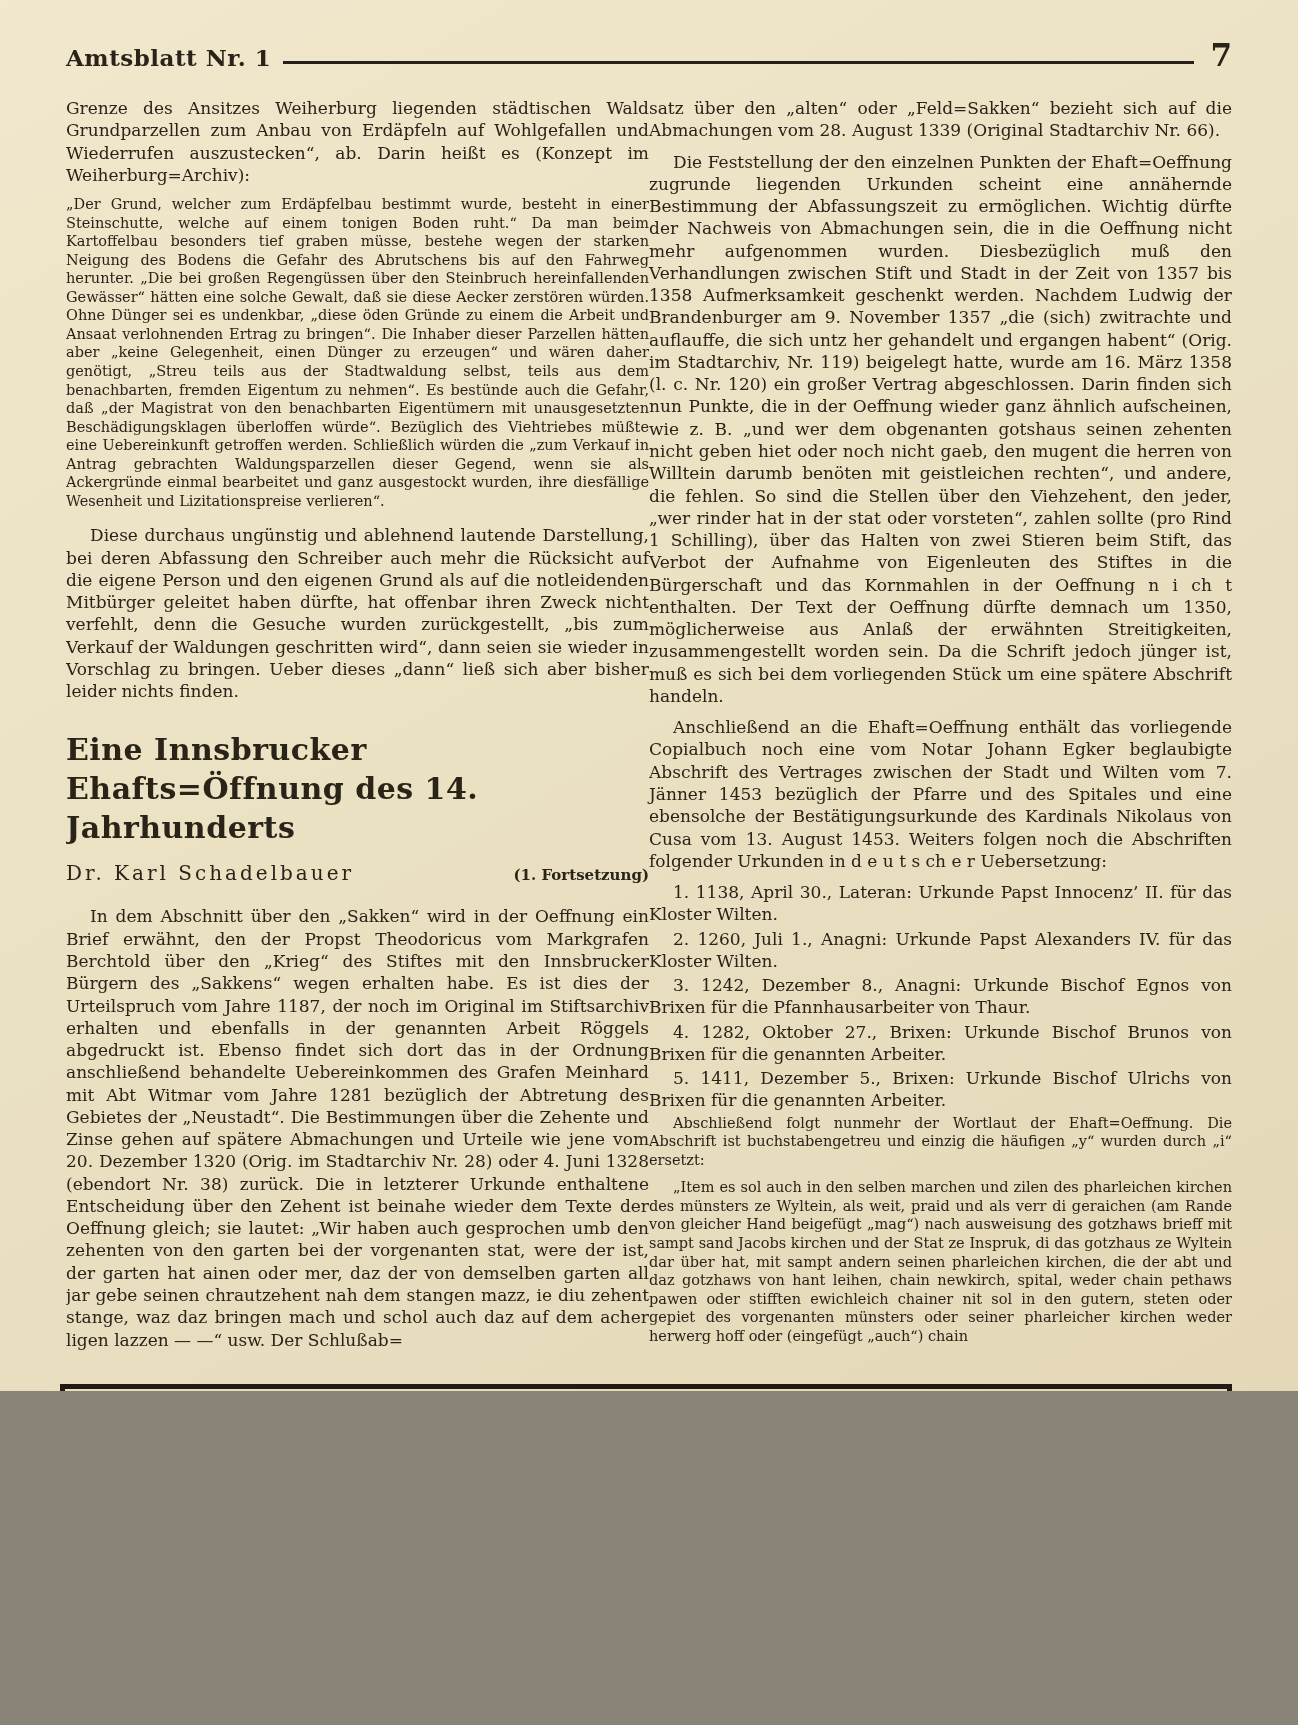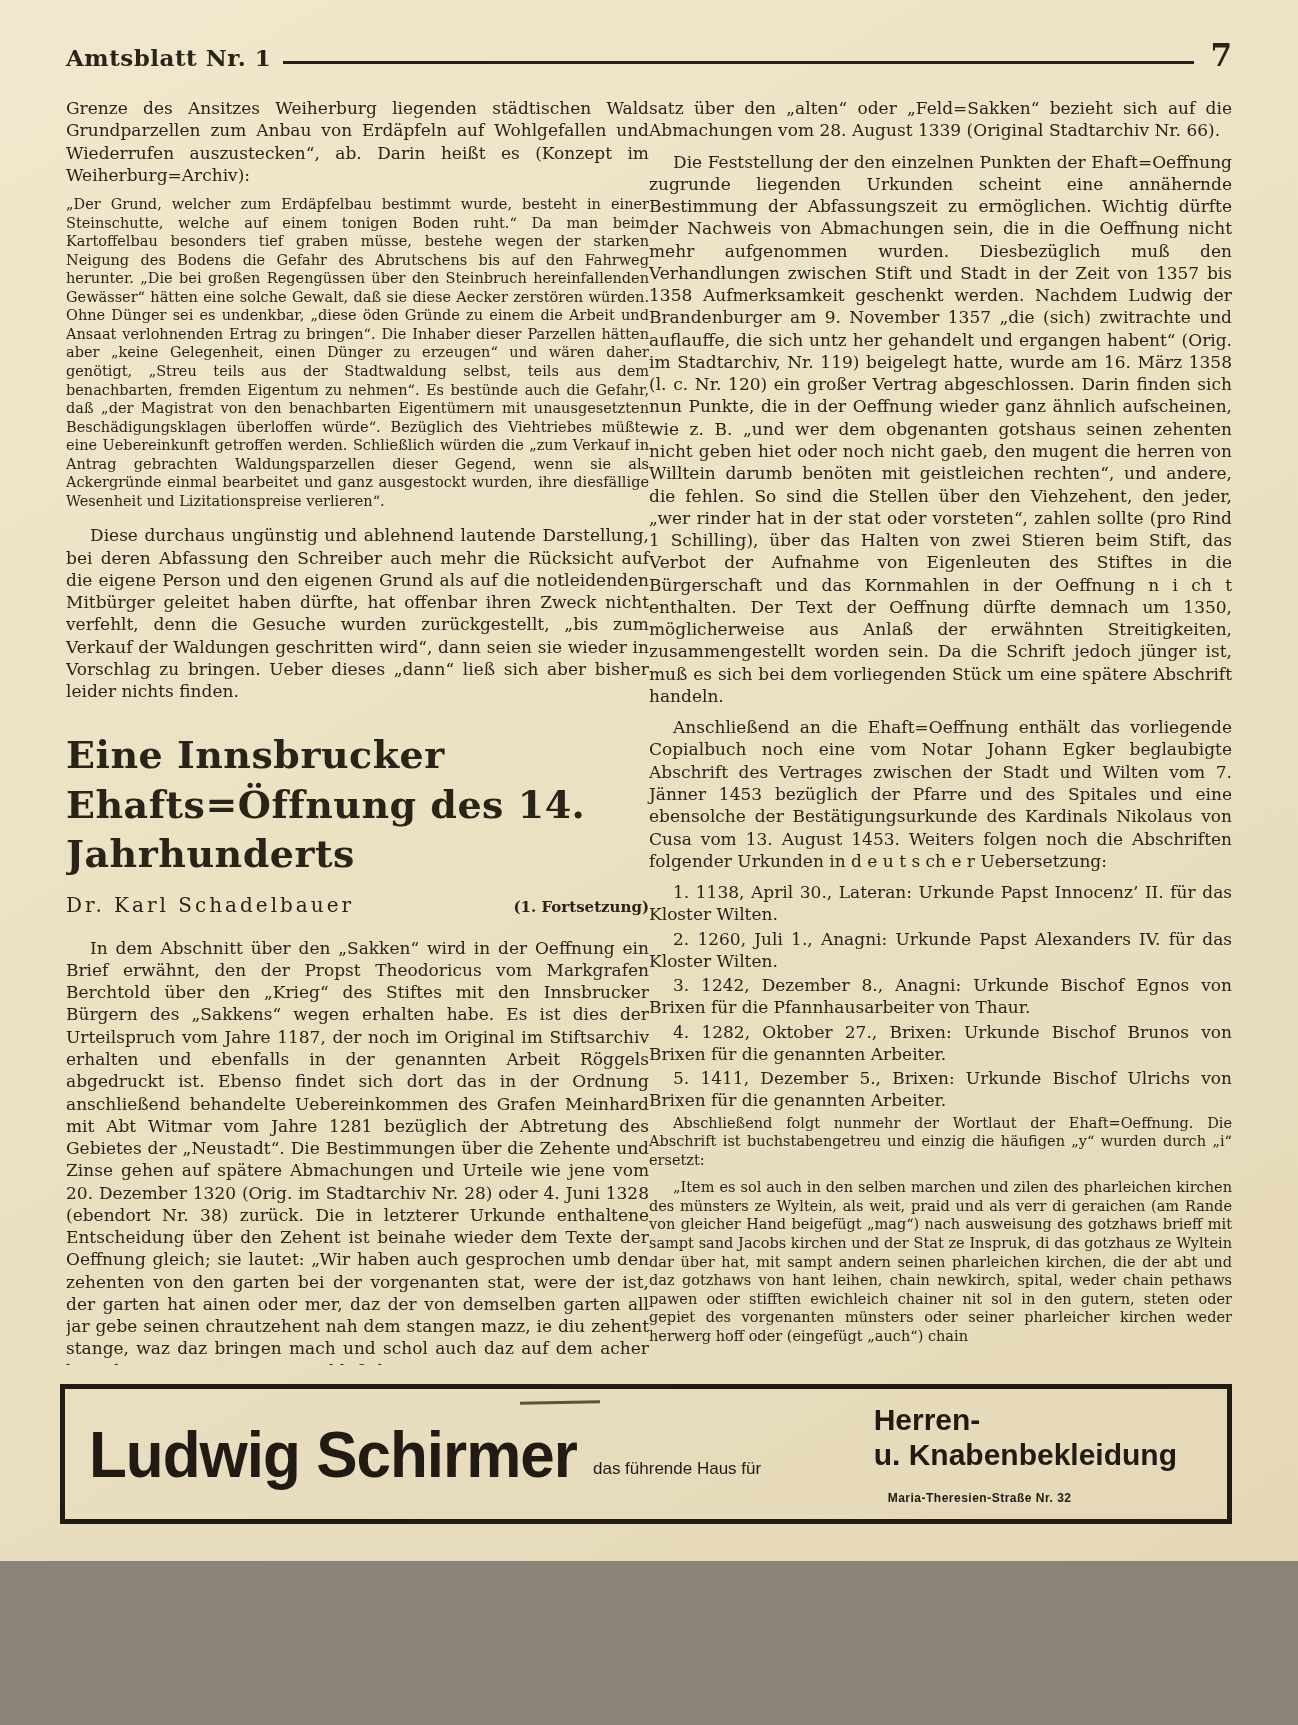--- a/index.html
+++ b/index.html
@@ -1,19 +1,19 @@
 <!DOCTYPE html>
 <html><head>
 <meta charset="utf-8">
 <style>
   html, body { margin: 0; padding: 0; background: #8a8378; }
   .page {
     position: relative;
     width: 1298px;
-    height: 1561px;
+    height: 1391px;
     margin: 0 auto;
     box-sizing: border-box;
     padding: 40px 66px 0 66px;
     background: linear-gradient(150deg, #f1e8cd 0%, #ebe1c3 45%, #e4d8b8 100%);
     color: #2a2318;
     font-family: "DejaVu Serif", serif;
     overflow: hidden;
   }
   
   .header { display: flex; align-items: flex-end; gap: 12px; }
@@ -23,21 +23,21 @@
   
   .columns { display: flex; margin-top: 26px; height: 1268px; overflow: hidden; }
   .col { flex: 1; text-align: justify; }
   .body-text { font-size: 17px; line-height: 1.31; margin: 0 0 9px 0; }
   .indent { text-indent: 24px; }
   .no-indent { text-indent: 0; }
   .small-text { font-size: 14.5px; line-height: 1.28; margin: 0 0 9px 0; }
   .quote-block { margin: 4px 0 14px 0; }
   .list-item { margin: 0 0 2px 0; text-indent: 24px; }
   .article-title {
-    font-size: 38px; font-weight: bold; line-height: 1.3;
+    font-size: 30px; font-weight: bold; line-height: 1.3;
     margin: 28px 0 14px 0; text-align: left; letter-spacing: 0.5px;
   }
   .byline { display: flex; justify-content: space-between; align-items: baseline; margin: 0 0 20px 0; }
   .author { font-size: 20px; letter-spacing: 3px; }
   .continuation { font-size: 15px; font-weight: bold; }
   
   .ad {
     position: absolute;
     left: 60px; right: 66px; top: 1384px;
     height: 140px;

